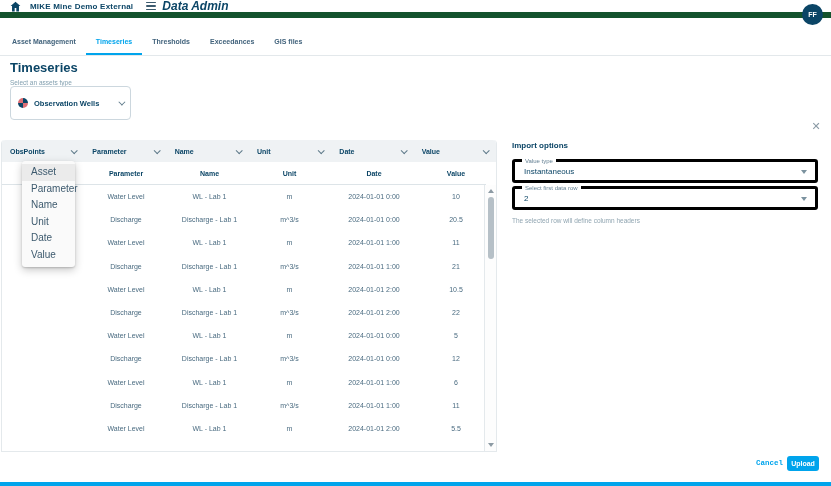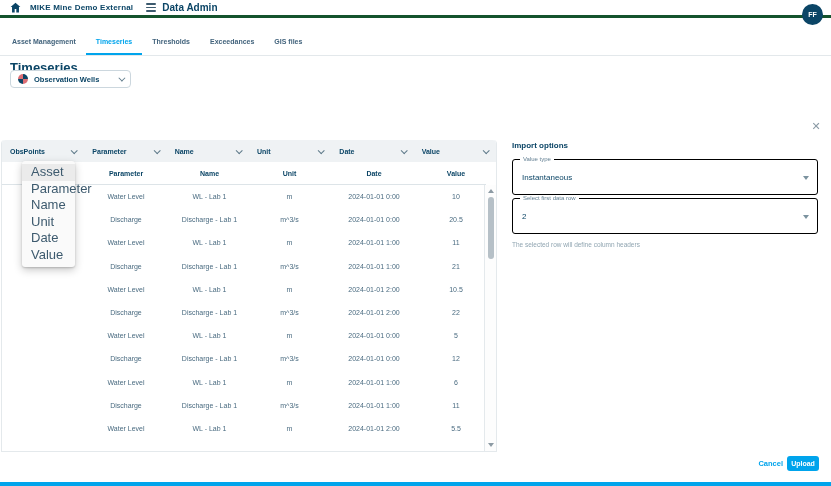--- a/index.html
+++ b/index.html
@@ -4,44 +4,44 @@
 <style>
   * { margin:0; padding:0; box-sizing:border-box; }
   html,body { width:831px; height:486px; }
   body {
     position:relative; overflow:hidden; background:#fff;
     font-family:"Liberation Sans", sans-serif; color:#0b4566;
   }
 
   
   .appbar { position:absolute; top:0; left:0; right:0; height:18px;
-    border-bottom:3px solid #14532d; display:flex; align-items:center; background:#fff; }
+    border-bottom:6px solid #14532d; display:flex; align-items:center; background:#fff; }
   .home-ic { margin-left:9px; width:13px; height:13px; flex:0 0 auto; }
   .home-ic svg { width:13px; height:13px; fill:#0b4566; display:block; }
   .app-title { margin-left:8px; font-size:8px; font-weight:bold; color:#0b4566; letter-spacing:.2px; }
   .burger { margin-left:13px; display:flex; flex-direction:column; gap:2px; width:10px; }
   .burger i { display:block; height:1.4px; background:#3c5a6e; border-radius:1px; }
-  .menu-title { margin-left:6px; font-size:10px; font-weight:bold; color:#0b4566; }
+  .menu-title { margin-left:6px; font-size:12px; font-weight:bold; color:#0b4566;font-style:italic; }
   .avatar { position:absolute; right:8px; top:4px; width:21px; height:21px; border-radius:50%;
     background:#0b4566; color:#fff; font-size:7px; font-weight:bold;
     display:flex; align-items:center; justify-content:center; }
 
   
   .tabbar { position:absolute; top:30px; left:0; right:0; height:26px;
     border-bottom:1px solid #e3e8eb; display:flex; align-items:stretch; padding-left:2px; background:#fff; }
   .tab { display:flex; align-items:center; padding:0 10px; font-size:7px; font-weight:bold;
     color:#42637c; border-bottom:2px solid transparent; cursor:pointer; }
   .tab.active { color:#00a4ec; border-bottom-color:#00a4ec; }
 
   
   .page-title { position:absolute; left:10px; top:60px; font-size:13px; font-weight:bold; color:#0b4566; }
   .asset-label { position:absolute; left:10px; top:79px; font-size:6.5px; color:#83a0b0; }
-  .asset-select { position:absolute; left:10px; top:70px; width:121px; height:18px;
+  .asset-select { position:absolute; left:10px; top:86px; width:121px; height:18px;
     border:1px solid #ccd7de; border-radius:4px; background:#fff;
-    display:flex; align-items:center; padding:8px 7px; gap:6px; }
+    display:flex; align-items:center; padding:16px 7px; gap:6px; }
   .well-ic { width:10px; height:10px; border-radius:50%; flex:0 0 auto;
     background:conic-gradient(#0b4566 0 25%, #dd6e75 25% 50%, #0b4566 50% 75%, #dd6e75 75% 100%); }
   .asset-select .val { font-size:7.5px; font-weight:bold; color:#0b4566; flex:1; }
   .chev { width:5px; height:5px; border-right:1.3px solid #5f7a8a; border-bottom:1.3px solid #5f7a8a;
     transform:rotate(45deg) translateY(-2px); flex:0 0 auto; }
 
   
   .close-x { position:absolute; top:120px; right:9px; width:12px; height:12px; font-size:11px;
     line-height:12px; text-align:center; color:#8a9aa5; cursor:pointer; }
 
@@ -63,39 +63,39 @@
   .vscroll .arr-up, .vscroll .arr-dn { position:absolute; left:50%; width:0; height:0;
     border-left:3px solid transparent; border-right:3px solid transparent; }
   .vscroll .arr-up { top:4px; margin-left:-3px; border-bottom:4px solid #8d9ba4; }
   .vscroll .arr-dn { bottom:4px; margin-left:-3px; border-top:4px solid #8d9ba4; }
   .vscroll .thumb { position:absolute; left:2.5px; top:12px; width:6px; height:62px;
     background:#b6c0c7; border-radius:3px; }
 
   .menu-panel { position:absolute; left:22px; top:161px; width:53px; background:#fafafa;
     border-radius:3px; padding:3px 0 4px;
     box-shadow:0 3px 9px rgba(0,0,0,.22), 0 1px 2px rgba(0,0,0,.18); z-index:6; }
-  .menu-item { height:16.5px; line-height:16.5px; padding-left:9px; font-size:13px;
+  .menu-item { height:16.5px; line-height:16.5px; padding-left:9px; font-size:10px;
     color:#3d5a6e; cursor:pointer; }
   .menu-item.selected { background:#ebebeb; }
 
   .import-panel { position:absolute; left:512px; top:141px; width:306px; }
   .import-title { font-size:8px; font-weight:bold; color:#0b4566; margin-bottom:9px; }
-  .field { position:relative; height:36px; border:1px solid #000000; border-radius:3px;
+  .field { position:relative; height:24px; border:3px solid #000000; border-radius:3px;
     margin-bottom:3px; background:#fff; }
   .field-label { position:absolute; top:-4px; left:7px; background:#fff; padding:0 3px;
     font-size:6px; color:#627f92; white-space:nowrap; }
   .field-value { position:absolute; left:9px; top:50%; transform:translateY(-50%);
     font-size:8px; color:#0b4566; }
   .dd-arrow { position:absolute; right:8px; top:50%; margin-top:-1.5px; width:0; height:0;
     border-left:3.5px solid transparent; border-right:3.5px solid transparent;
     border-top:4px solid #7b929f; }
   .helper { font-size:6.5px; color:#90a5b1; margin-top:7px; }
 
   .cancel-btn { position:absolute; right:48px; top:459px; font-size:7.5px; font-weight:bold;
-    color:#00a4ec; cursor:pointer; background:none; border:none; font-family:Liberation Sans, sans-serif; }
+    color:#00a4ec; cursor:pointer; background:none; border:none; font-family:Liberation Mono, monospace; }
   .upload-btn { position:absolute; right:12px; top:456px; width:32px; height:15px;
     background:#00a4ec; color:#fff; border:none; border-radius:3px; font-size:7px;
     font-weight:bold; font-family:inherit; display:flex; align-items:center; justify-content:center;
     cursor:pointer; }
   .bottom-accent { position:absolute; left:0; right:0; bottom:0; height:4px; background:#00a4ec; }
 </style>
 </head>
 <body>
 
 <header class="appbar">

